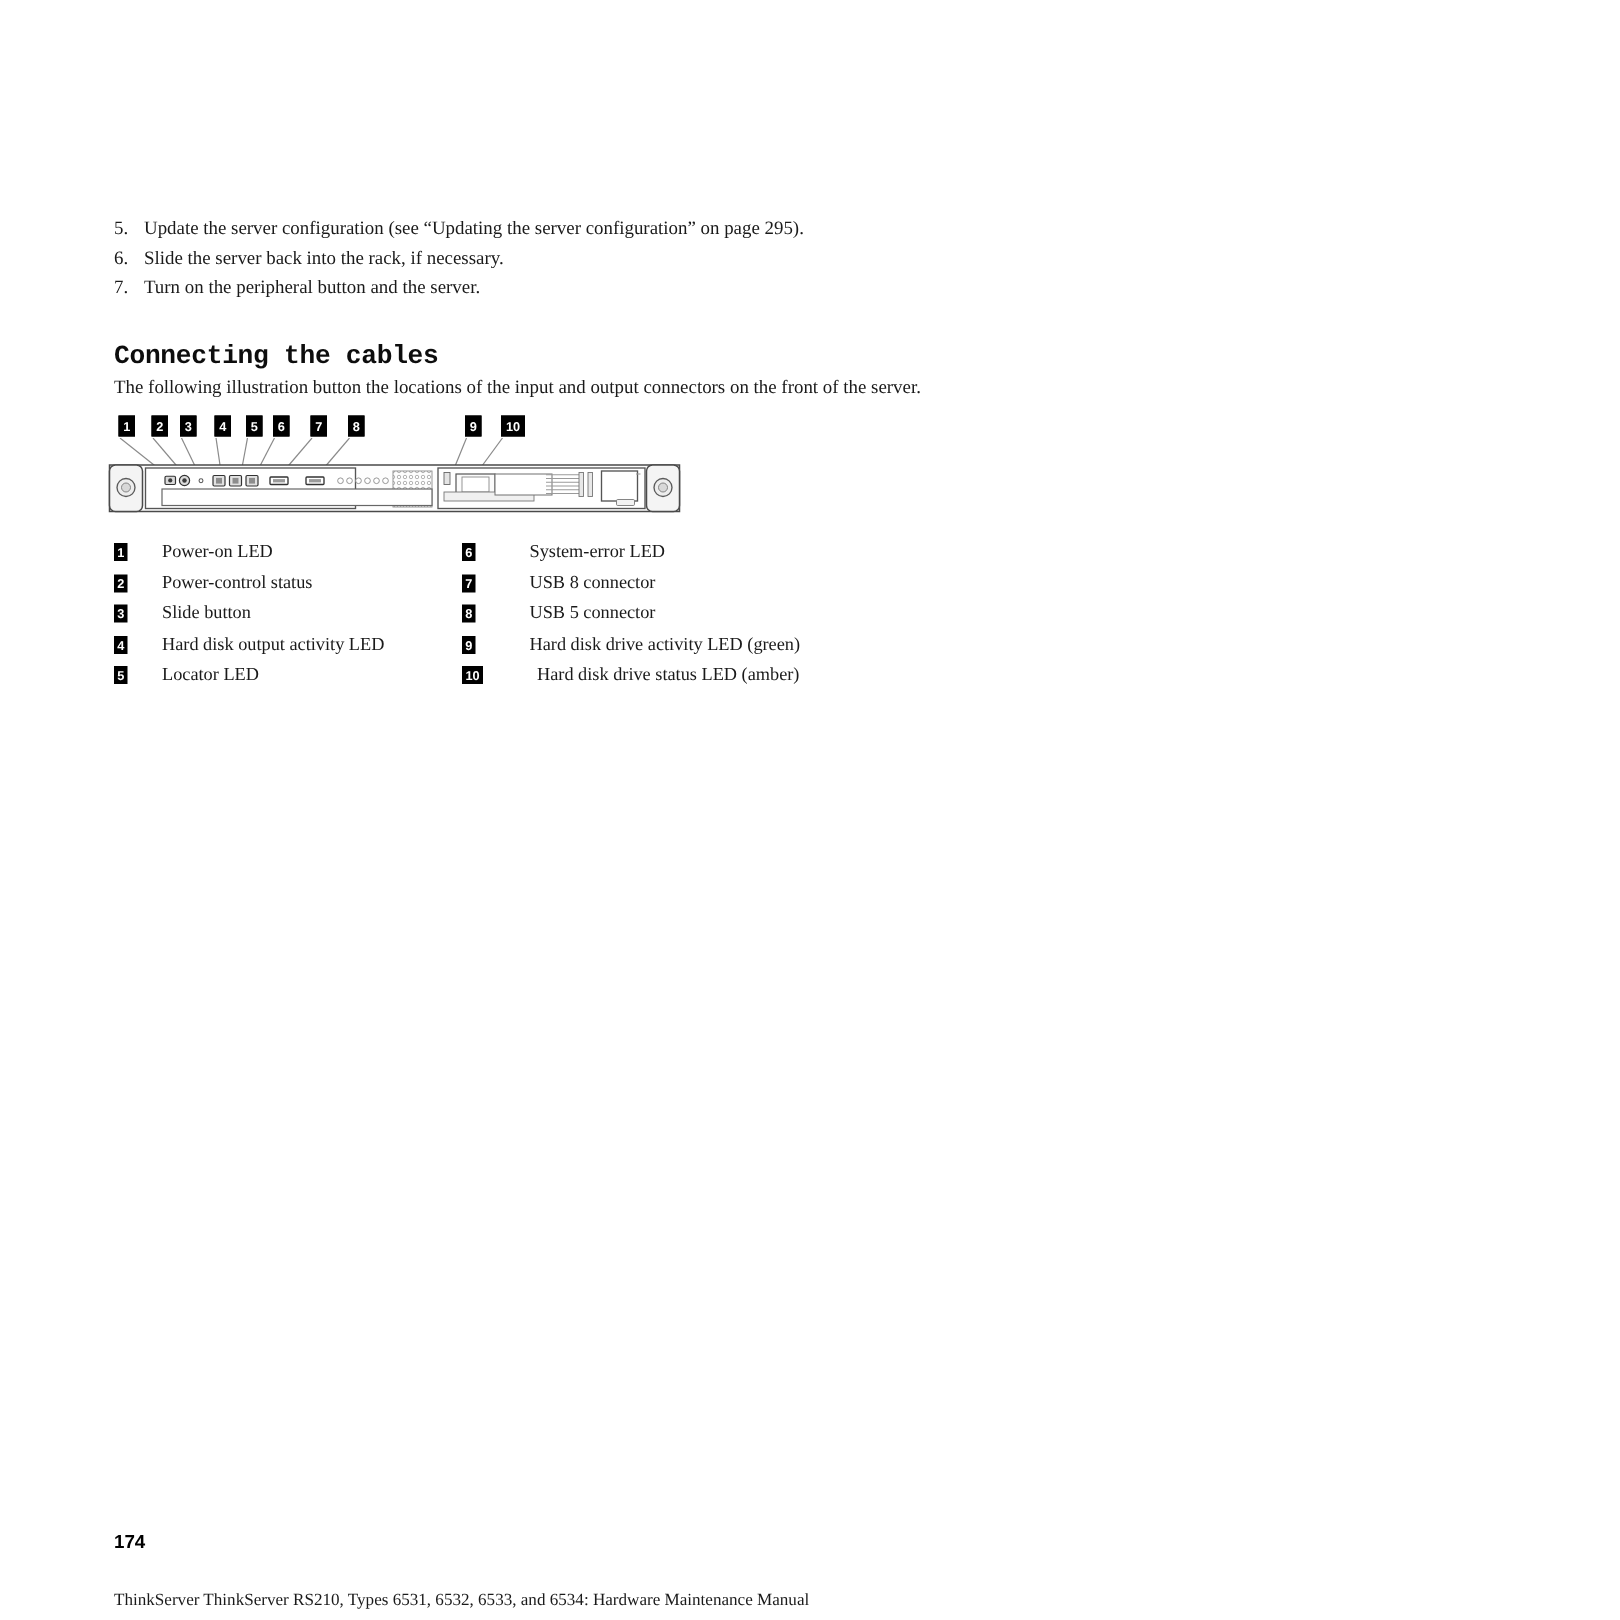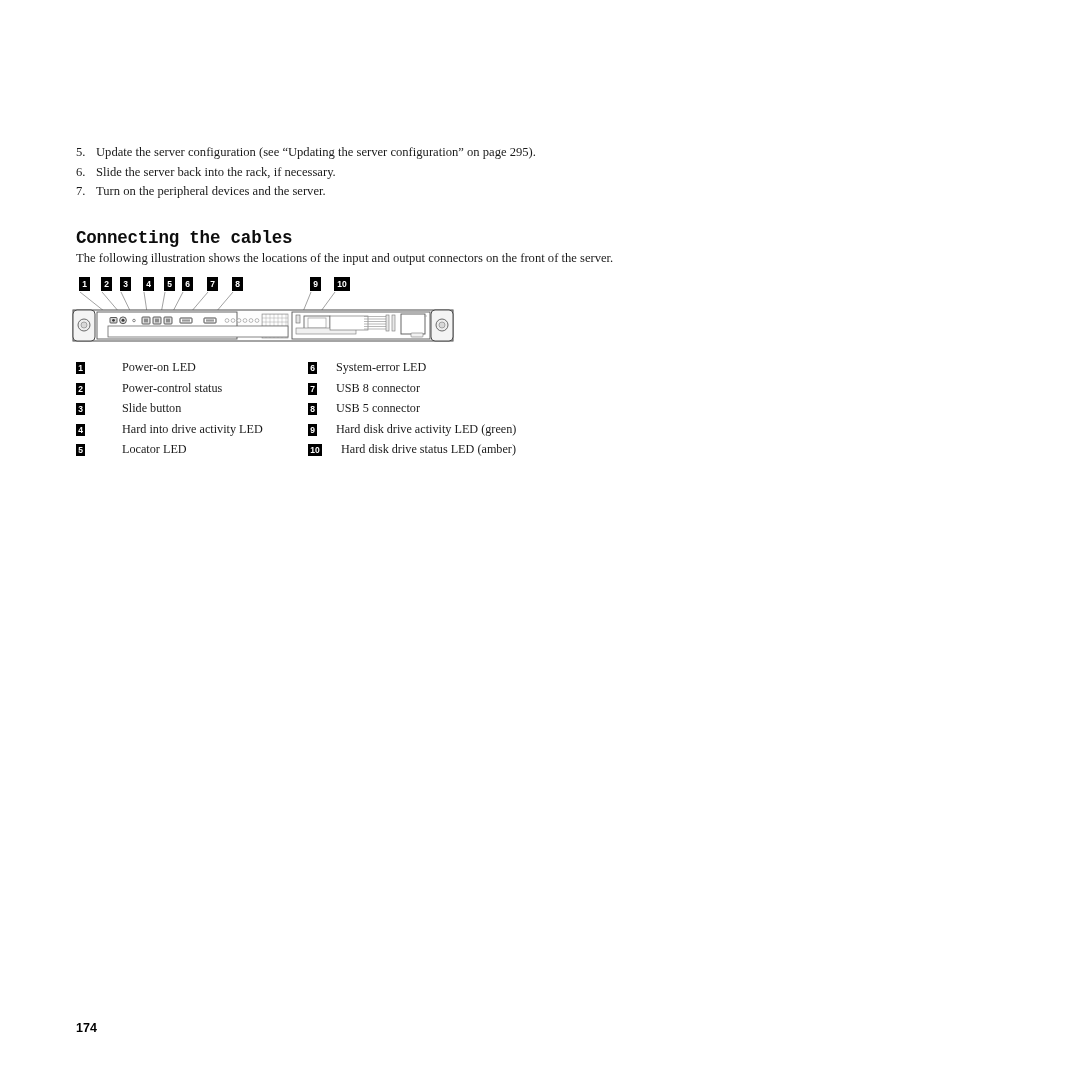--- a/index.html
+++ b/index.html
@@ -136,22 +136,22 @@
     text-align: center;
     margin-right: 0;
   }
   .legend-badge.w1 { width: 9px; }
   .legend-badge.w2 { width: 14px; }
   .legend-label {
     font-size: 12.2px;
     line-height: 15px;
     color: #1a1a1a;
   }
-  .legend-cell.left  .legend-label { margin-left: 37px; }
-  .legend-cell.right .legend-label { margin-left: 19px; }
+  .legend-cell.left  .legend-label { margin-left: 23px; }
+  .legend-cell.right .legend-label { margin-left: 36px; }
 
   
   #footer {
     position: absolute;
     left: 76px;
     top: 1021px;
     display: flex;
     align-items: baseline;
     flex-direction: column;
   }
@@ -176,27 +176,27 @@
     <div class="step">
       <span class="step-num">5.</span>
       <span class="step-text">Update the server configuration (see “Updating the server configuration” on page 295).</span>
     </div>
     <div class="step">
       <span class="step-num">6.</span>
       <span class="step-text">Slide the server back into the rack, if necessary.</span>
     </div>
     <div class="step">
       <span class="step-num">7.</span>
-      <span class="step-text">Turn on the peripheral devices and the server.</span>
+      <span class="step-text">Turn on the peripheral button and the server.</span>
     </div>
   </div>
 
   <h2 id="section-heading">Connecting the cables</h2>
 
-  <p id="intro">The following illustration shows the locations of the input and output connectors on the front of the server.</p>
+  <p id="intro">The following illustration button the locations of the input and output connectors on the front of the server.</p>
 
   <div id="callout-row">
     <span class="badge w1" style="left:79px;">1</span>
     <span class="badge w1" style="left:101px;">2</span>
     <span class="badge w1" style="left:120px;">3</span>
     <span class="badge w1" style="left:143px;">4</span>
     <span class="badge w1" style="left:164px;">5</span>
     <span class="badge w1" style="left:182px;">6</span>
     <span class="badge w1" style="left:207px;">7</span>
     <span class="badge w1" style="left:232px;">8</span>
@@ -330,21 +330,21 @@
       </div>
       <div class="legend-cell right">
         <span class="legend-badge w1">8</span>
         <span class="legend-label">USB 5 connector</span>
       </div>
     </div>
 
     <div class="legend-row">
       <div class="legend-cell left">
         <span class="legend-badge w1">4</span>
-        <span class="legend-label">Hard into drive activity LED</span>
+        <span class="legend-label">Hard disk output activity LED</span>
       </div>
       <div class="legend-cell right">
         <span class="legend-badge w1">9</span>
         <span class="legend-label">Hard disk drive activity LED (green)</span>
       </div>
     </div>
 
     <div class="legend-row">
       <div class="legend-cell left">
         <span class="legend-badge w1">5</span>
@@ -353,15 +353,16 @@
       <div class="legend-cell right">
         <span class="legend-badge w2">10</span>
         <span class="legend-label">Hard disk drive status LED (amber)</span>
       </div>
     </div>
 
   </div>
 
   <div id="footer">
     <span id="footer-pagenum">174</span>
+    <span id="footer-text">ThinkServer ThinkServer RS210, Types 6531, 6532, 6533, and 6534:  Hardware Maintenance Manual</span>
   </div>
 
 </div>
 
 </body></html>

